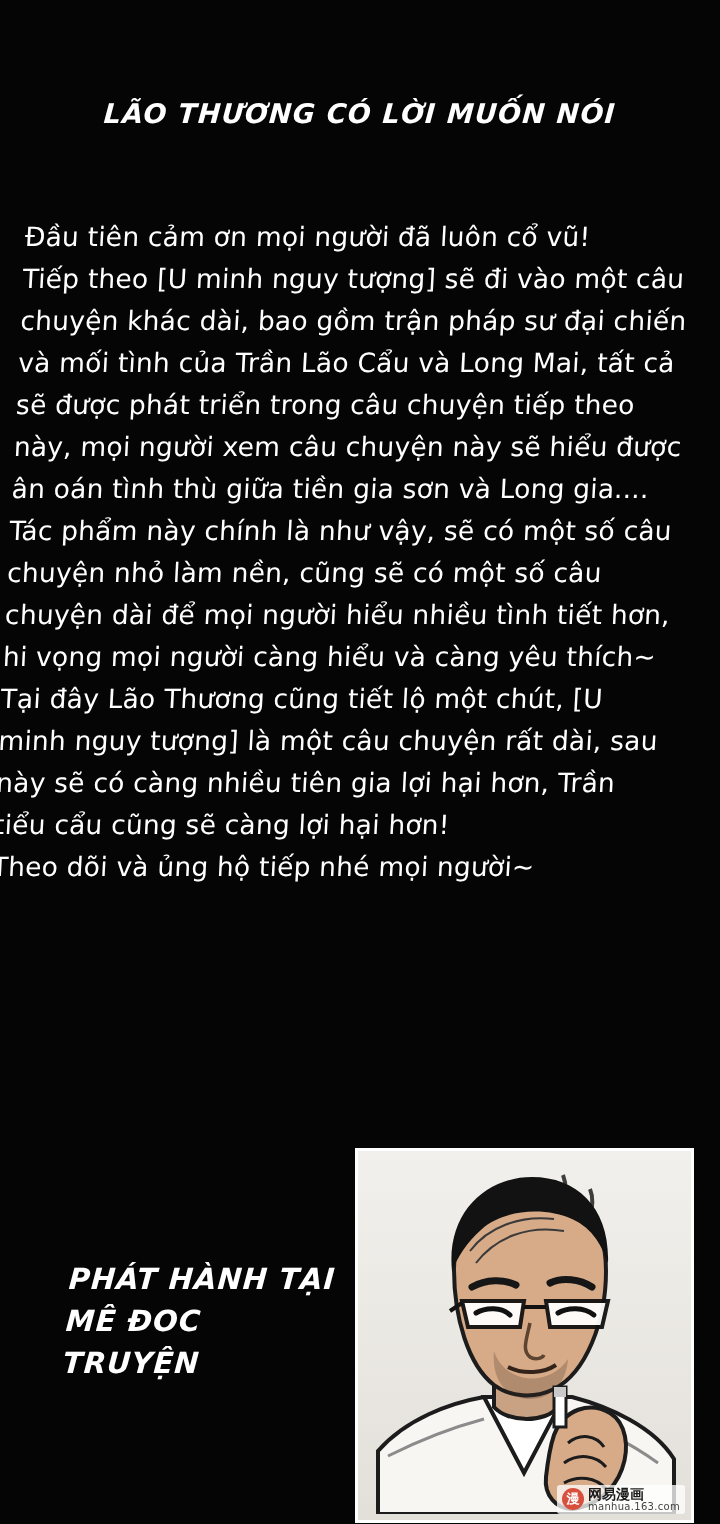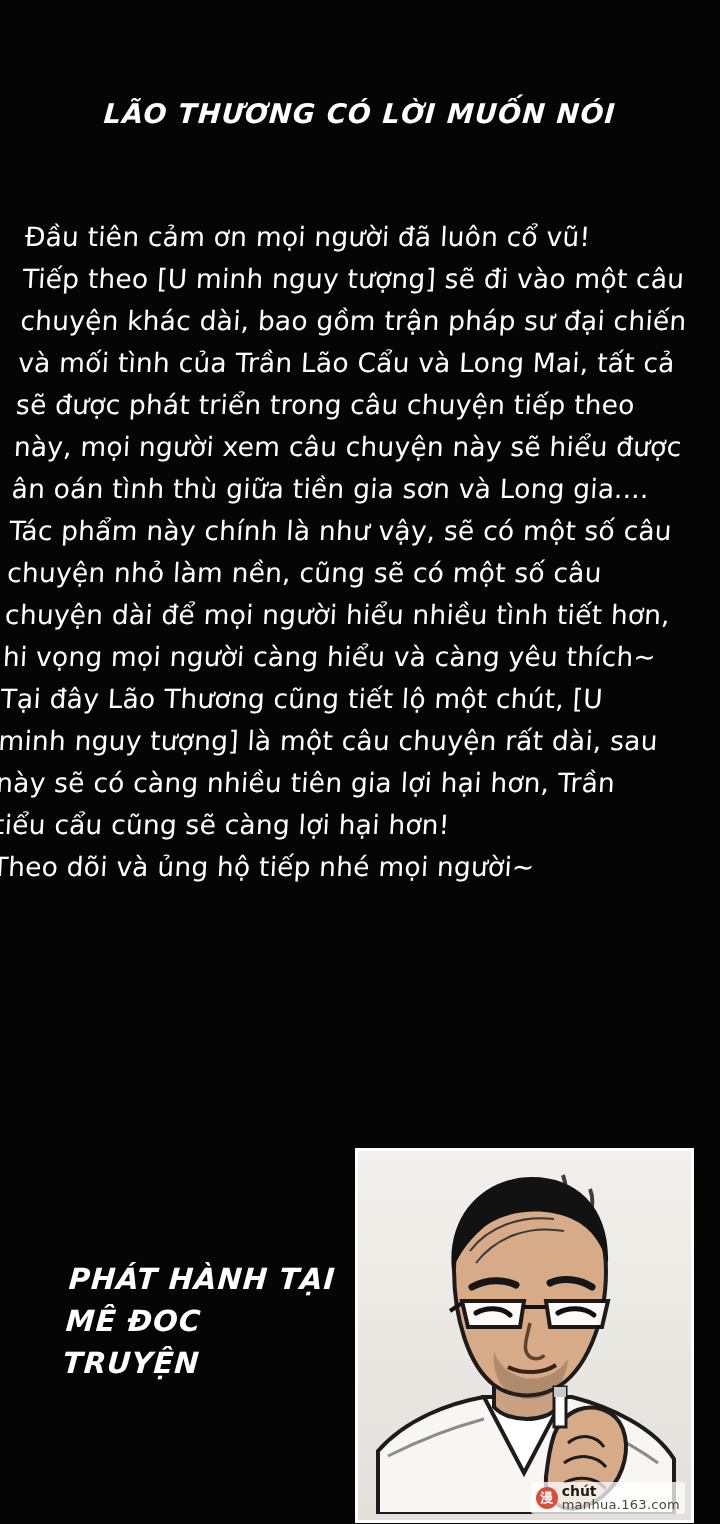--- a/index.html
+++ b/index.html
@@ -111,21 +111,21 @@
     font-family: "DejaVu Sans", sans-serif;
   }
   .watermark .wm-text {
     font-size: 14px;
     color: #1a1a1a;
     font-weight: bold;
     line-height: 1.05;
     font-family: "DejaVu Sans", sans-serif;
   }
   .watermark .wm-sub {
-    font-size: 13px;
+    font-size: 10px;
     color: #444;
     font-weight: normal;
     display: block;
     letter-spacing: 0.3px;
   }
 </style>
 </head>
 <body>
 
 <div class="page">
@@ -190,19 +190,19 @@
         <path d="M206 312 C220 302, 238 304, 248 316"></path>
         <path d="M206 332 C220 324, 238 326, 248 338"></path>
       </g>
       <rect x="196" y="236" width="12" height="40" fill="#ffffff" stroke="#1c1c1c" stroke-width="3"></rect>
       <rect x="196" y="236" width="12" height="10" fill="#c9c9c9"></rect>
     </svg>
 
     <div class="watermark">
       <div class="wm-badge">漫</div>
       <div class="wm-text">
-        <span>chút</span>
+        <span>网易漫画</span>
         <span class="wm-sub">manhua.163.com</span>
       </div>
     </div>
   </div>
 
 </div>
 
 </body></html>

